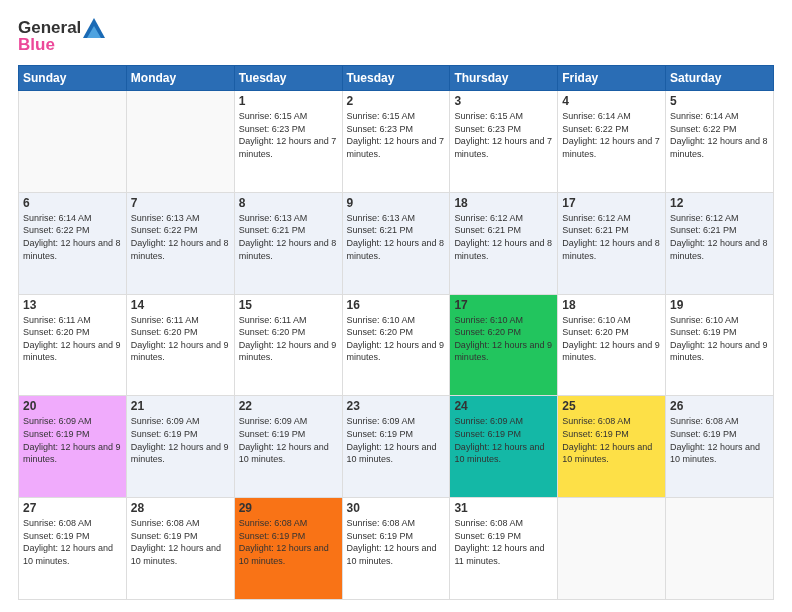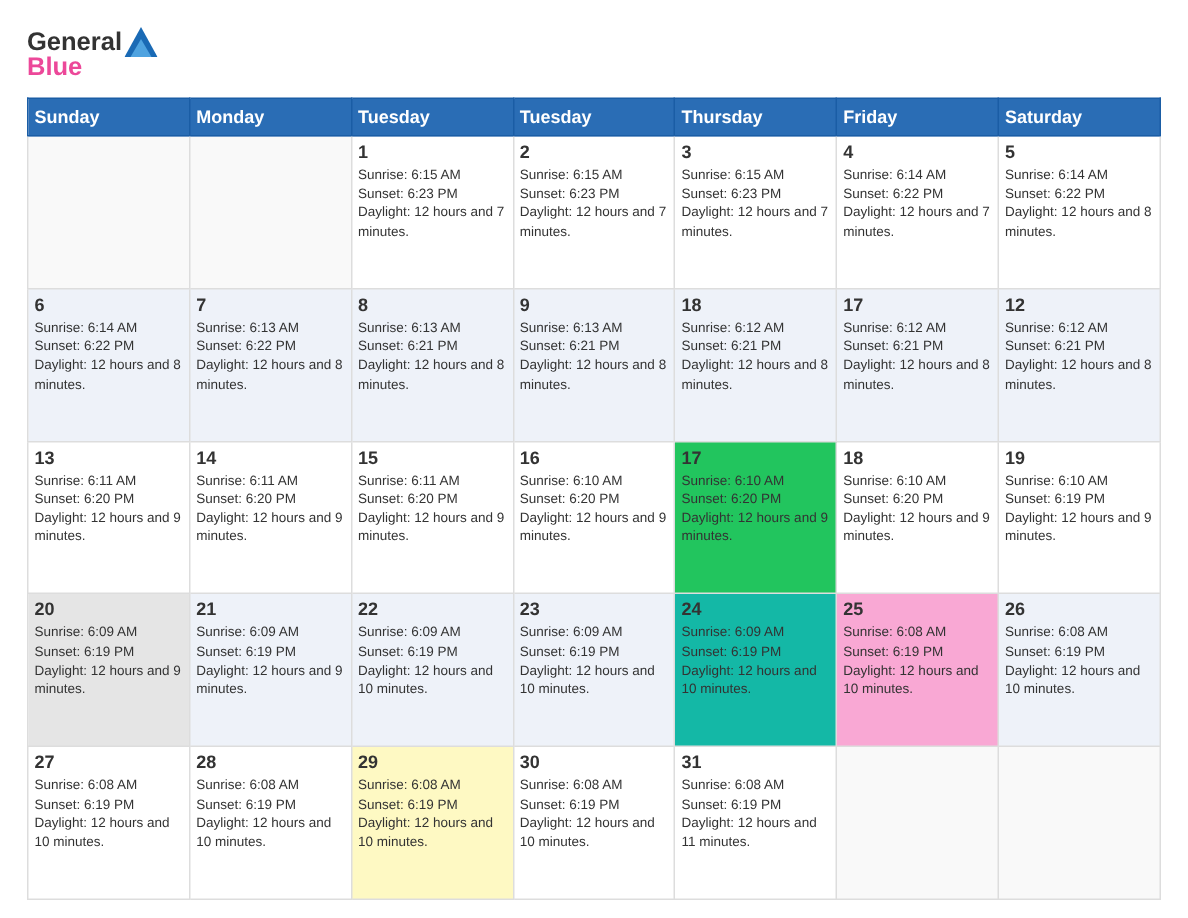--- a/index.html
+++ b/index.html
@@ -241,21 +241,21 @@
 Daylight: 12 hours and 9 minutes.</div>
           </td>
           <td style="background: rgb(255, 255, 255);">
             <span class="day-number">19</span>
             <div class="day-info" style="white-space: pre-line;">Sunrise: 6:10 AM
 Sunset: 6:19 PM
 Daylight: 12 hours and 9 minutes.</div>
           </td>
         </tr>
         <tr>
-          <td style="background: #e5e5e5;">
+          <td style="background: #f0abfc;">
             <span class="day-number">20</span>
             <div class="day-info" style="white-space: pre-line;">Sunrise: 6:09 AM
 Sunset: 6:19 PM
 Daylight: 12 hours and 9 minutes.</div>
           </td>
           <td style="background: rgb(238, 242, 249);">
             <span class="day-number">21</span>
             <div class="day-info" style="white-space: pre-line;">Sunrise: 6:09 AM
 Sunset: 6:19 PM
 Daylight: 12 hours and 9 minutes.</div>
@@ -271,21 +271,21 @@
             <div class="day-info" style="white-space: pre-line;">Sunrise: 6:09 AM
 Sunset: 6:19 PM
 Daylight: 12 hours and 10 minutes.</div>
           </td>
           <td style="background: #14b8a6;">
             <span class="day-number">24</span>
             <div class="day-info" style="white-space: pre-line;">Sunrise: 6:09 AM
 Sunset: 6:19 PM
 Daylight: 12 hours and 10 minutes.</div>
           </td>
-          <td style="background: #f9a8d4; margin-left: 16px;">
+          <td style="background: #fde047; margin-left: 16px;">
             <span class="day-number">25</span>
             <div class="day-info" style="white-space: pre-line;">Sunrise: 6:08 AM
 Sunset: 6:19 PM
 Daylight: 12 hours and 10 minutes.</div>
           </td>
           <td style="background: rgb(238, 242, 249);">
             <span class="day-number">26</span>
             <div class="day-info" style="white-space: pre-line;">Sunrise: 6:08 AM
 Sunset: 6:19 PM
 Daylight: 12 hours and 10 minutes.</div>
@@ -297,21 +297,21 @@
             <div class="day-info" style="white-space: pre-line;">Sunrise: 6:08 AM
 Sunset: 6:19 PM
 Daylight: 12 hours and 10 minutes.</div>
           </td>
           <td style="background: rgb(255, 255, 255);">
             <span class="day-number">28</span>
             <div class="day-info" style="white-space: pre-line;">Sunrise: 6:08 AM
 Sunset: 6:19 PM
 Daylight: 12 hours and 10 minutes.</div>
           </td>
-          <td style="background: #fef9c3;">
+          <td style="background: #f97316;">
             <span class="day-number">29</span>
             <div class="day-info" style="white-space: pre-line;">Sunrise: 6:08 AM
 Sunset: 6:19 PM
 Daylight: 12 hours and 10 minutes.</div>
           </td>
           <td style="background: rgb(255, 255, 255);">
             <span class="day-number">30</span>
             <div class="day-info" style="white-space: pre-line;">Sunrise: 6:08 AM
 Sunset: 6:19 PM
 Daylight: 12 hours and 10 minutes.</div>

